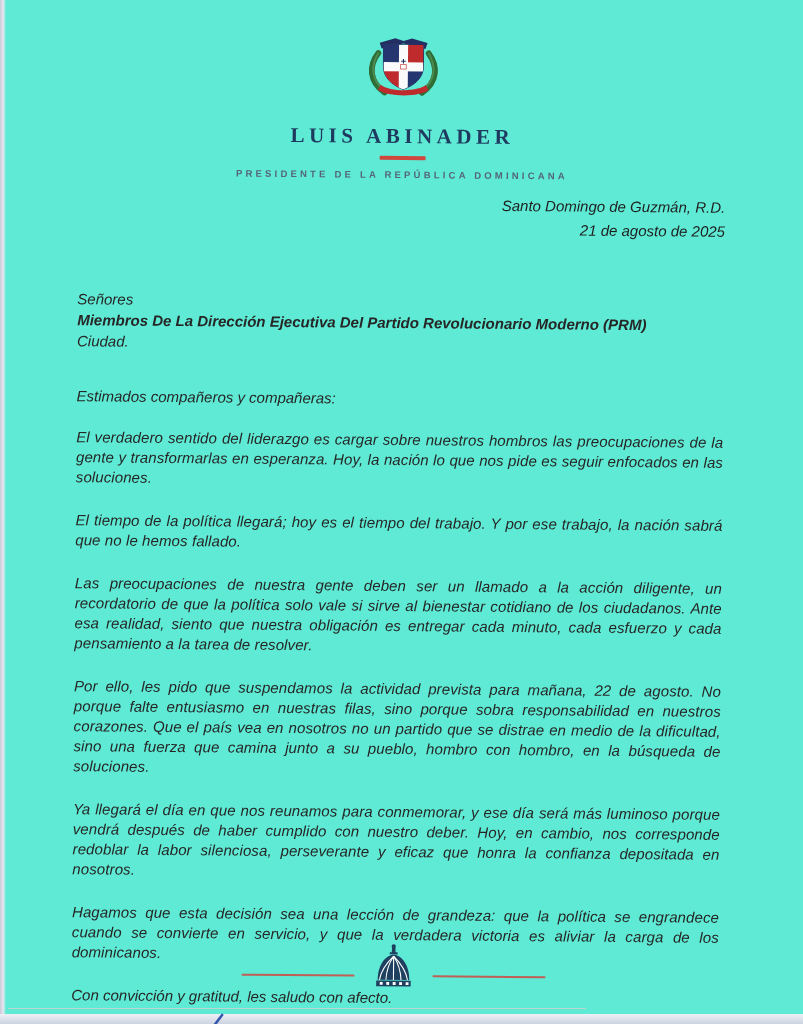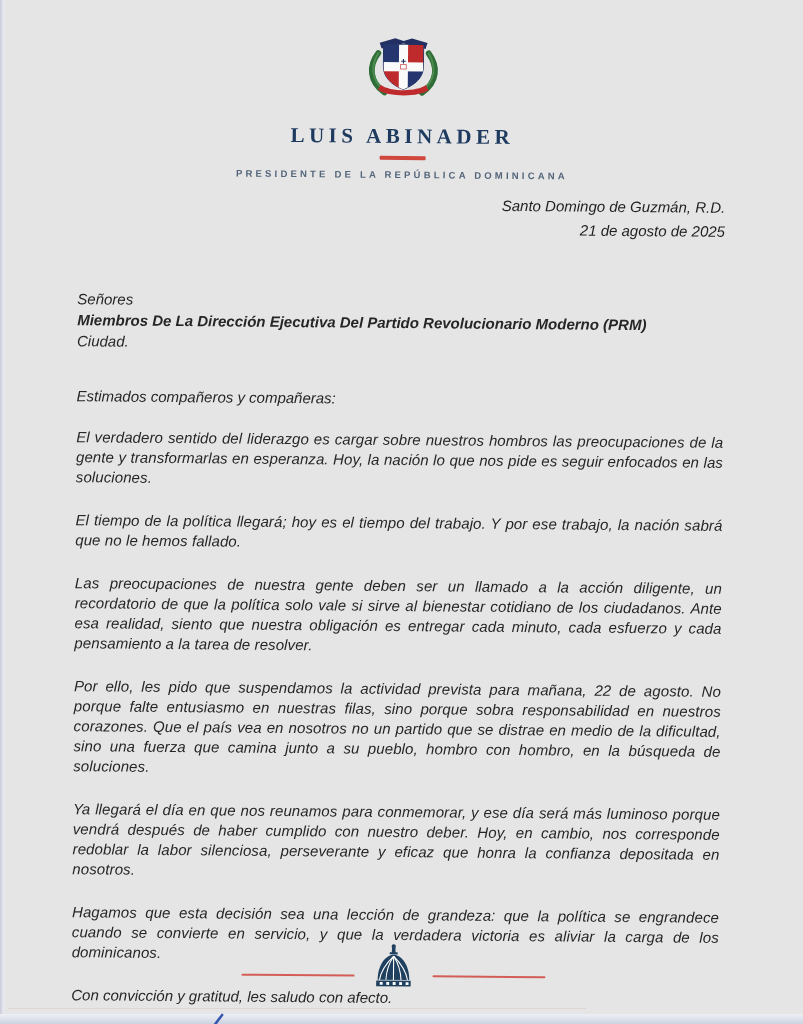--- a/index.html
+++ b/index.html
@@ -1,21 +1,21 @@
 <!DOCTYPE html>
 <html style="--name-navy: #1e3a5f; --accent-red: #d0473e; --title-gray-blue: #54657a; --body-text: #262626; --signature-blue: #3757ae; --dome-navy: #1f415f; --crest-green: #2f6d36; --crest-blue: #24356f; --crest-red: #bf2b2c;"><head>
 <meta charset="utf-8">
 <style>
   html,body{margin:0;padding:0;}
   body{
     width:803px;height:1024px;overflow:hidden;position:relative;
     background:#fdfdfd;
     font-family:"Liberation Sans", sans-serif;
   }
-  .page{position:absolute;inset:0;background:#e5e5e5;}
+  .page{position:absolute;inset:0;background:#5eead4;}
   
   .edge-left{position:absolute;left:0;top:0;width:6px;height:100%;
     background:linear-gradient(90deg,#c9cad8 0%,#e6e7f0 55%,rgba(255,255,255,0) 100%);}
   .edge-bottom{position:absolute;left:0;bottom:0;width:100%;height:10px;
     background:linear-gradient(180deg,#eef0f6 0%,#ccd3e0 100%);}
   .edge-scanline{position:absolute;left:8px;bottom:15px;width:72%;height:1px;
     background:#decfcb;opacity:.75;}
   .letter{
     position:absolute;inset:0;
     padding:0 76px 0 80px;box-sizing:border-box;

